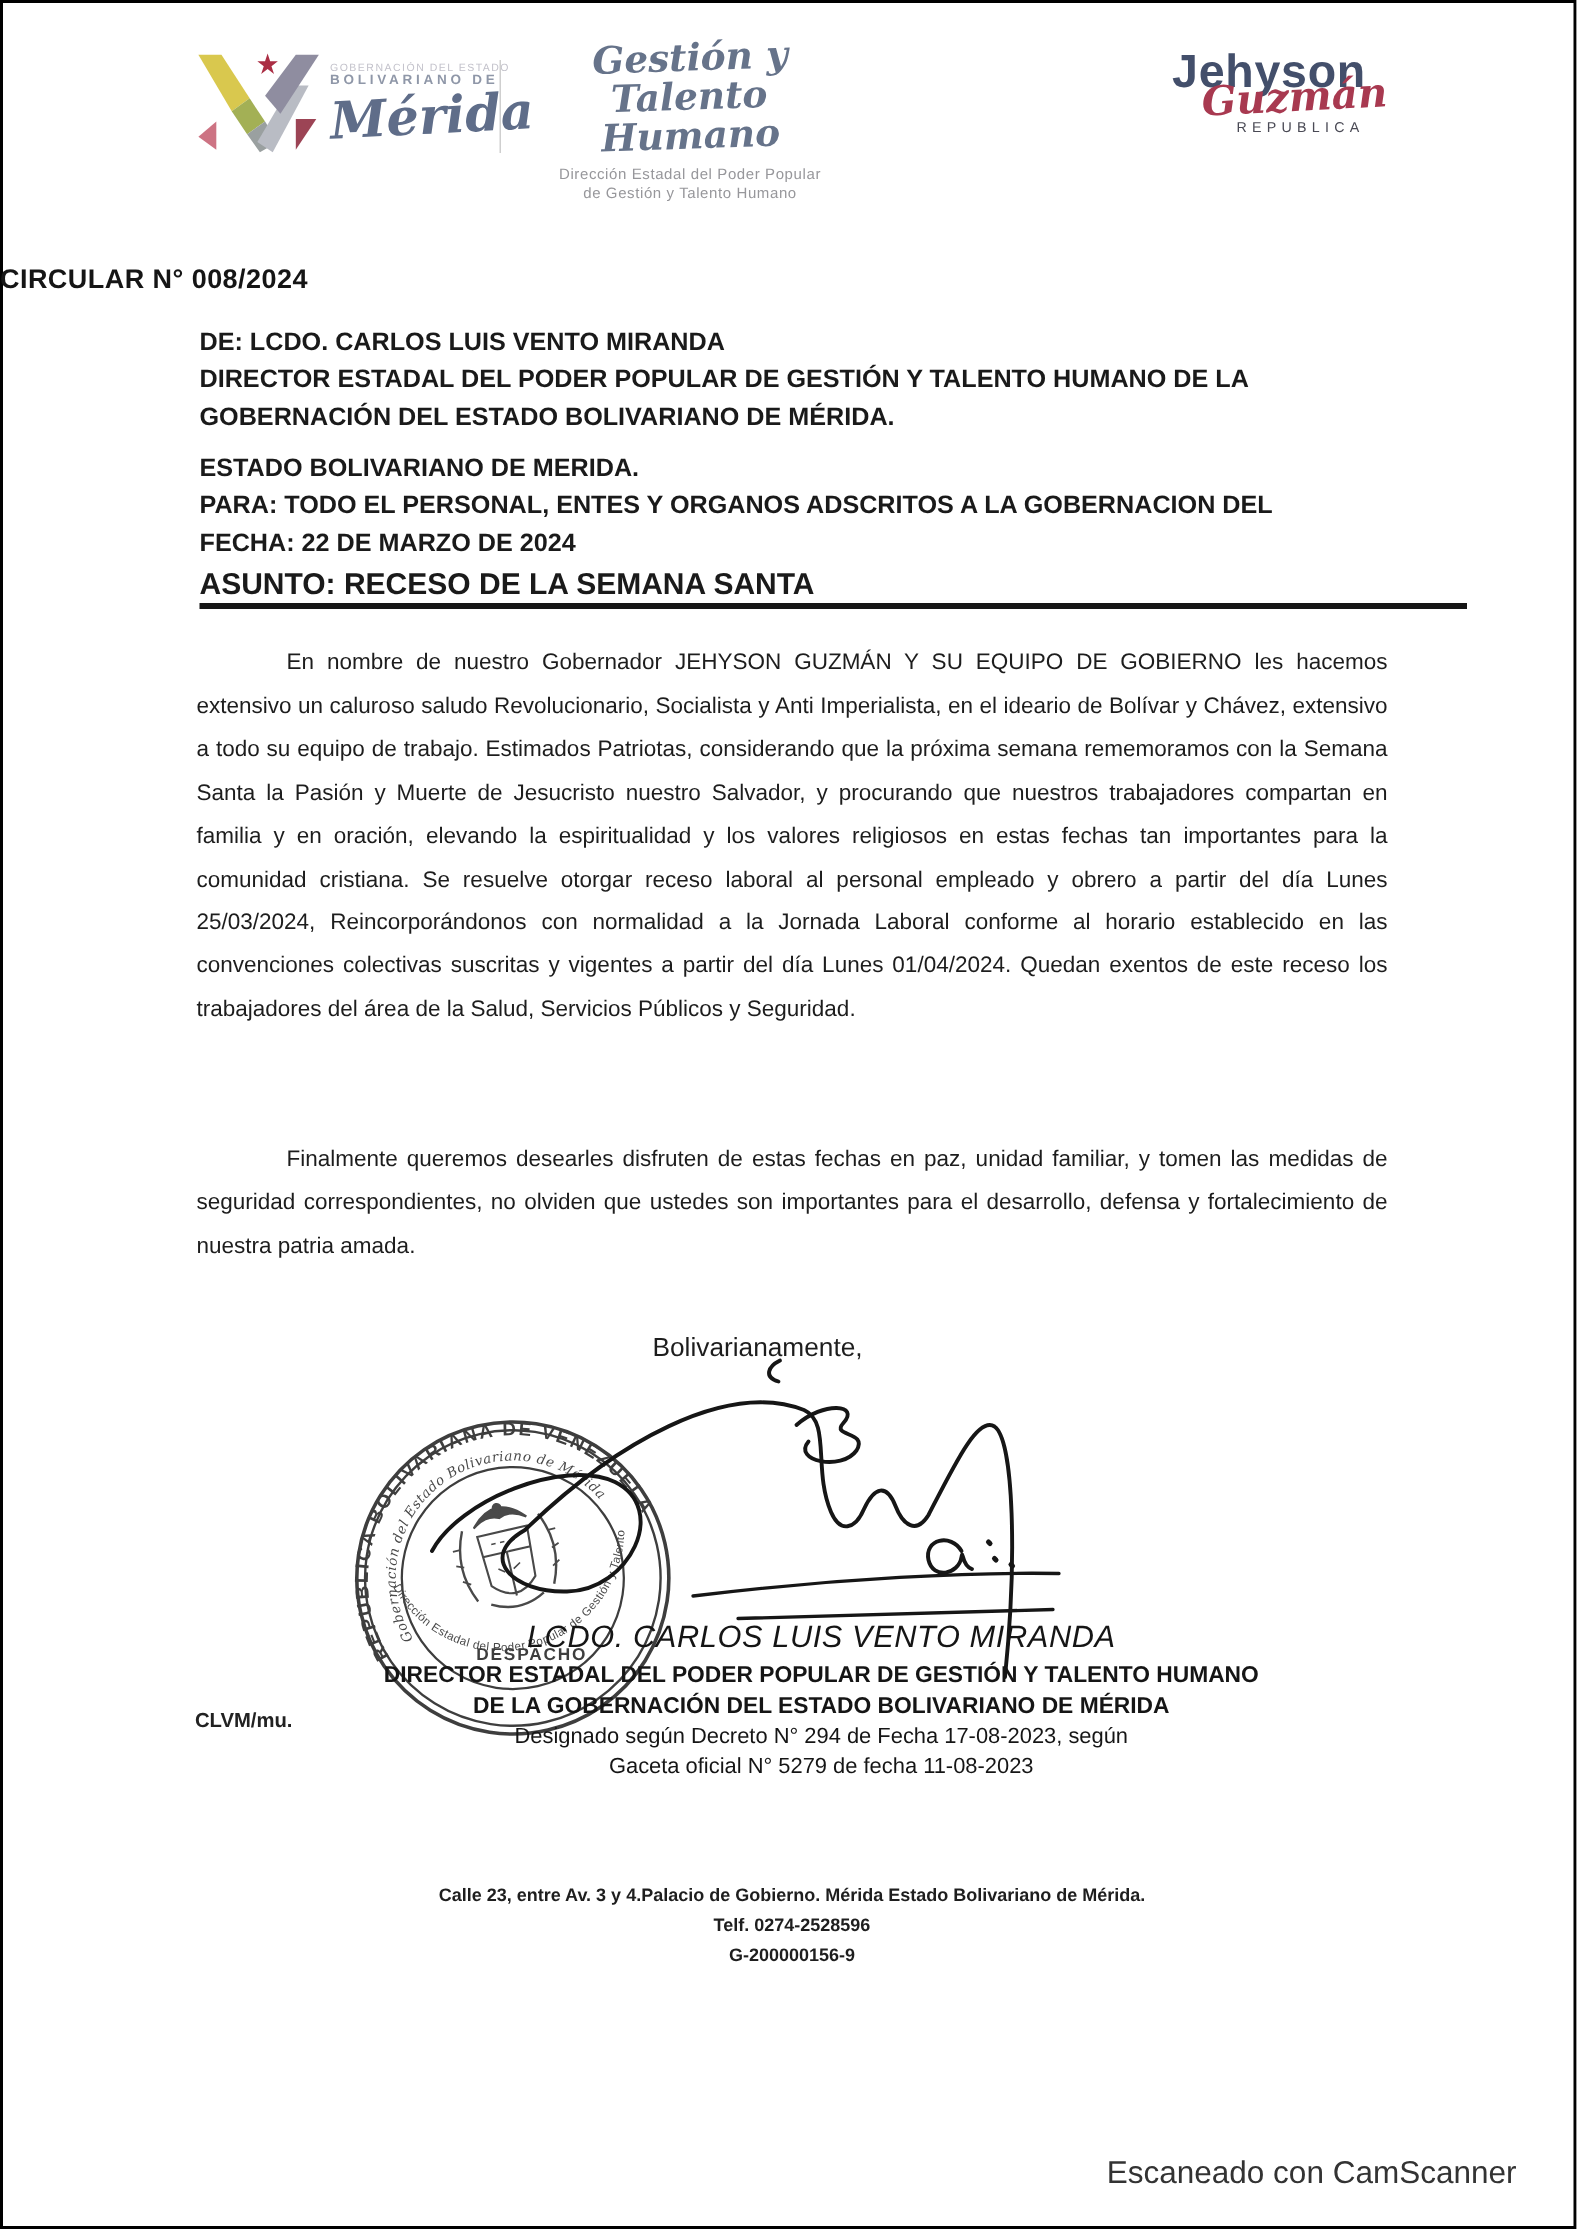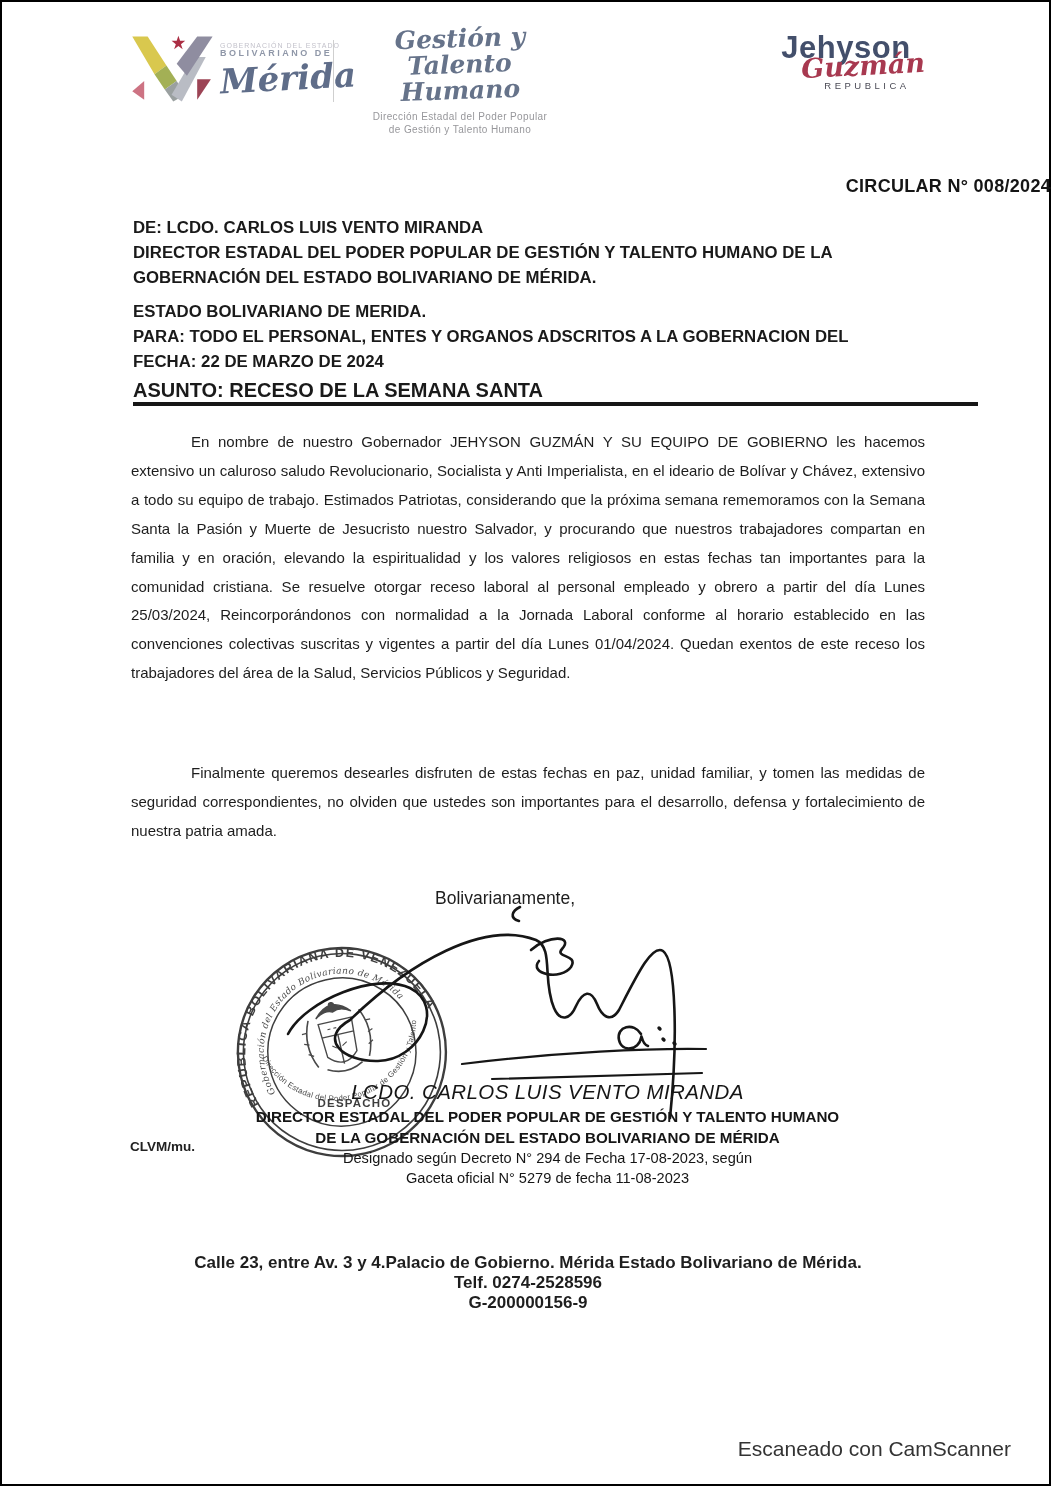--- a/index.html
+++ b/index.html
@@ -18,40 +18,40 @@
   .merida-text .script { font-family:"DejaVu Serif", serif; font-style:italic; font-weight:bold; font-size:34px; color:#5f6d89; transform:rotate(-3deg); display:inline-block; margin-top:2px; }
   .logo-divider { position:absolute; left:333px; top:40px; height:62px; border-left:1.5px solid #cfcfcf; }
   .gth-logo { position:absolute; left:345px; top:26px; width:230px; text-align:center; }
   .gth-script { font-family:"DejaVu Serif", serif; font-style:italic; font-weight:bold; color:#66738a; font-size:25px; line-height:26px; transform:rotate(-2deg); }
   .gth-sub { margin-top:6px; font-size:10px; color:#97979b; line-height:13px; letter-spacing:.4px; }
   .gov-logo { position:absolute; left:756px; top:30px; width:180px; text-align:center; }
   .gov-first { font-size:31px; color:#434f6b; font-weight:600; letter-spacing:.5px; }
   .gov-last { font-family:"DejaVu Serif", serif; font-style:italic; font-weight:bold; font-size:27px; color:#a83950; margin-top:-16px; margin-left:34px; transform:rotate(-3deg); }
   .gov-title { font-size:9.5px; letter-spacing:3.5px; color:#4a4a55; margin-top:-1px; padding-left:42px; }
   
-  .doc-title { position:absolute; left:0; top:176px; width:100%; text-align:right; font-weight:bold; font-size:18px; letter-spacing:.3px; color:#151515; }
+  .doc-title { position:absolute; left:0; top:176px; width:100%; text-align:left; font-weight:bold; font-size:18px; letter-spacing:.3px; color:#151515; }
   .block { position:absolute; left:133px; width:800px; font-weight:bold; font-size:16.8px; line-height:25.2px; color:#1a1a1a; }
   .from-block { top:215px; }
   .to-block { top:299px; }
   .subject-line { position:absolute; left:133px; top:379px; font-weight:bold; font-size:20px; color:#1a1a1a; }
   .subject-rule { position:absolute; left:133px; top:402px; width:845px; height:4px; background:#161616; }
   .body-par { position:absolute; left:131px; width:794px; font-size:15px; line-height:28.9px; text-align:justify; color:#1d1d1d; text-indent:60px; }
   .par1 { top:428px; }
   .par2 { top:759px; }
   .closing { position:absolute; left:435px; top:888px; font-size:17.5px; color:#1d1d1d; }
   
   .stamp-svg { position:absolute; left:222px; top:925px; width:240px; height:255px; transform:rotate(-13deg); opacity:.92; }
   .sig-svg { position:absolute; left:270px; top:895px; width:460px; height:235px; }
   .name-block { position:absolute; left:225px; top:1080px; width:645px; text-align:center; color:#151515; }
   .signer-name { font-size:20.5px; font-weight:normal; font-style:italic; letter-spacing:.4px; }
   .signer-title { font-size:15.2px; font-weight:bold; line-height:20.5px; margin-top:3px; }
   .signer-decree { font-size:14.6px; font-weight:normal; line-height:20px; }
   .initials { position:absolute; left:130px; top:1139px; font-size:13.5px; font-weight:bold; color:#222; }
   
-  .footer { position:absolute; left:133px; top:1253px; width:790px; text-align:center; font-size:17px; font-weight:600; line-height:20px; color:#1e1e1e; }
+  .footer { position:absolute; left:133px; top:1253px; width:790px; text-align:center; font-size:12px; font-weight:600; line-height:20px; color:#1e1e1e; }
   .camscanner { position:absolute; right:40px; top:1437px; font-size:21px; color:#333; }
 </style>
 </head>
 <body>
 
 <div class="page">
 
   <div class="merida-logo">
     <svg class="merida-mark" viewBox="0 0 110 88">
       <polygon points="12,6 30,6 52,40 38,50" fill="#d9c84e"></polygon>

